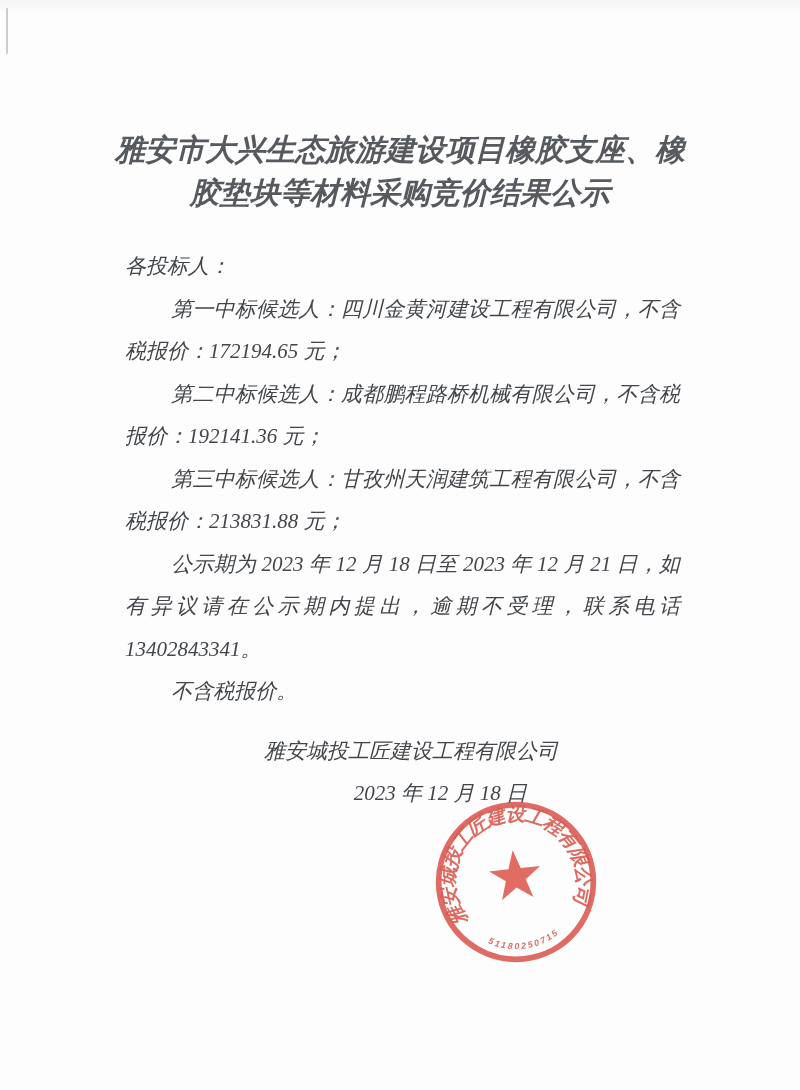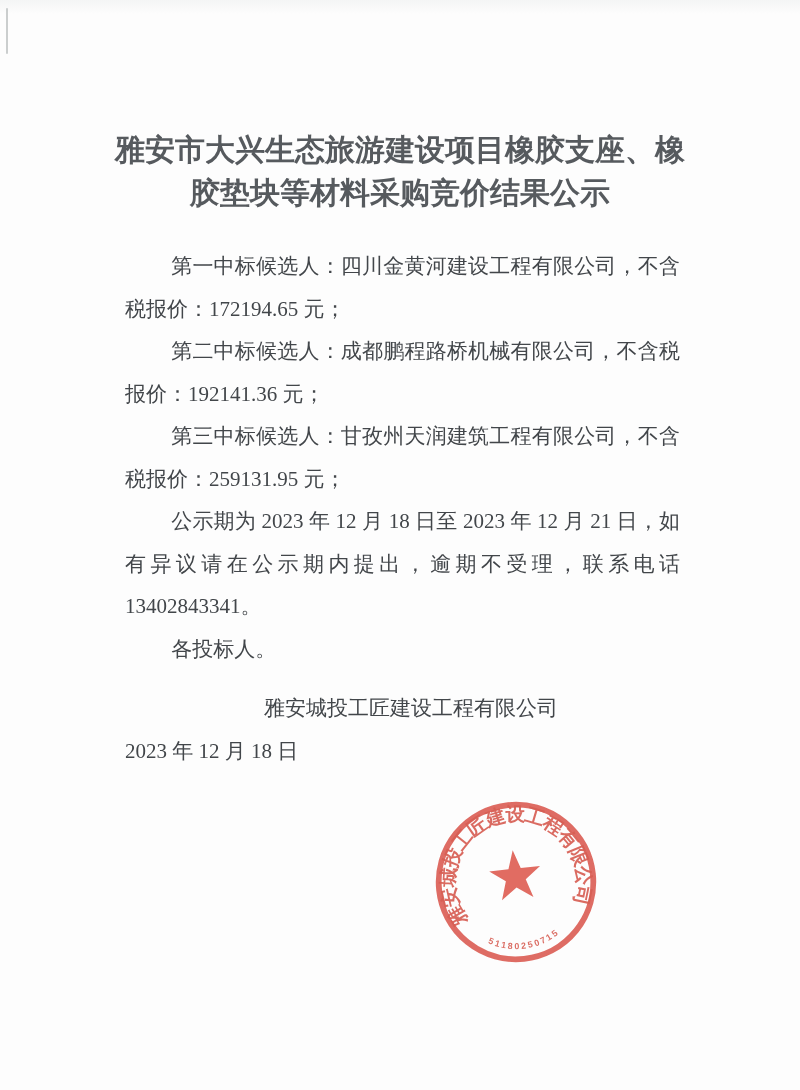--- a/index.html
+++ b/index.html
@@ -6,20 +6,21 @@
   body {
     width: 800px; height: 1090px;
     background: #fbfbfb;
     font-family: "Liberation Serif", serif;
     overflow: hidden;
     position: relative;
   }
   .page {
     position: absolute; inset: 0;
     background: linear-gradient(180deg, #f4f5f5 0px, #fdfdfd 14px, #fdfdfd 100%);
+    font-style: italic;
   }
   .scan-edge {
     position: absolute; left: 6px; top: 8px; width: 2px; height: 46px;
     background: #9aa0a0; opacity: .5; border-radius: 2px;
   }
   .title {
     margin: 128px auto 0 auto;
     width: 580px;
     font-family: "Liberation Sans", sans-serif;
     font-weight: 700;
@@ -38,21 +39,21 @@
   }
   .body-text p { margin: 0; }
   .body-text p.indent { text-indent: 2.2em; }
   .signature {
     margin-top: 17px;
     font-size: 21px;
     line-height: 42.5px;
     color: #42464a;
   }
   .signature .company { text-align: right; padding-right: 122px; }
-  .signature .date    { text-align: left; padding-right: 153px; }
+  .signature .date    { text-align: right; padding-right: 153px; }
   .seal {
     position: absolute;
     left: 432px; top: 798px;
     width: 168px; height: 168px;
     transform: rotate(-6deg);
     mix-blend-mode: multiply;
     opacity: 0.88;
   }
   .seal svg { width: 100%; height: 100%; }
   .seal-text {
@@ -62,25 +63,26 @@
 </style>
 </head>
 <body>
 
 <div class="page">
   <div class="scan-edge"></div>
 
   <h1 class="title">雅安市大兴生态旅游建设项目橡胶支座、橡胶垫块等材料采购竞价结果公示</h1>
 
   <div class="body-text">
+    <p>各投标人：</p>
     <p class="indent">第一中标候选人：四川金黄河建设工程有限公司，不含税报价：172194.65 元；</p>
     <p class="indent">第二中标候选人：成都鹏程路桥机械有限公司，不含税报价：192141.36 元；</p>
-    <p class="indent">第三中标候选人：甘孜州天润建筑工程有限公司，不含税报价：259131.95 元；</p>
+    <p class="indent">第三中标候选人：甘孜州天润建筑工程有限公司，不含税报价：213831.88 元；</p>
     <p class="indent">公示期为 2023 年 12 月 18 日至 2023 年 12 月 21 日，如有异议请在公示期内提出，逾期不受理，联系电话 13402843341。</p>
-    <p class="indent">各投标人。</p>
+    <p class="indent">不含税报价。</p>
 
     <div class="signature">
       <div class="company">雅安城投工匠建设工程有限公司</div>
       <div class="date">2023 年 12 月 18 日</div>
     </div>
   </div>
 
   <div class="seal">
     <svg viewBox="0 0 200 200" xmlns="http://www.w3.org/2000/svg">
       <defs>

